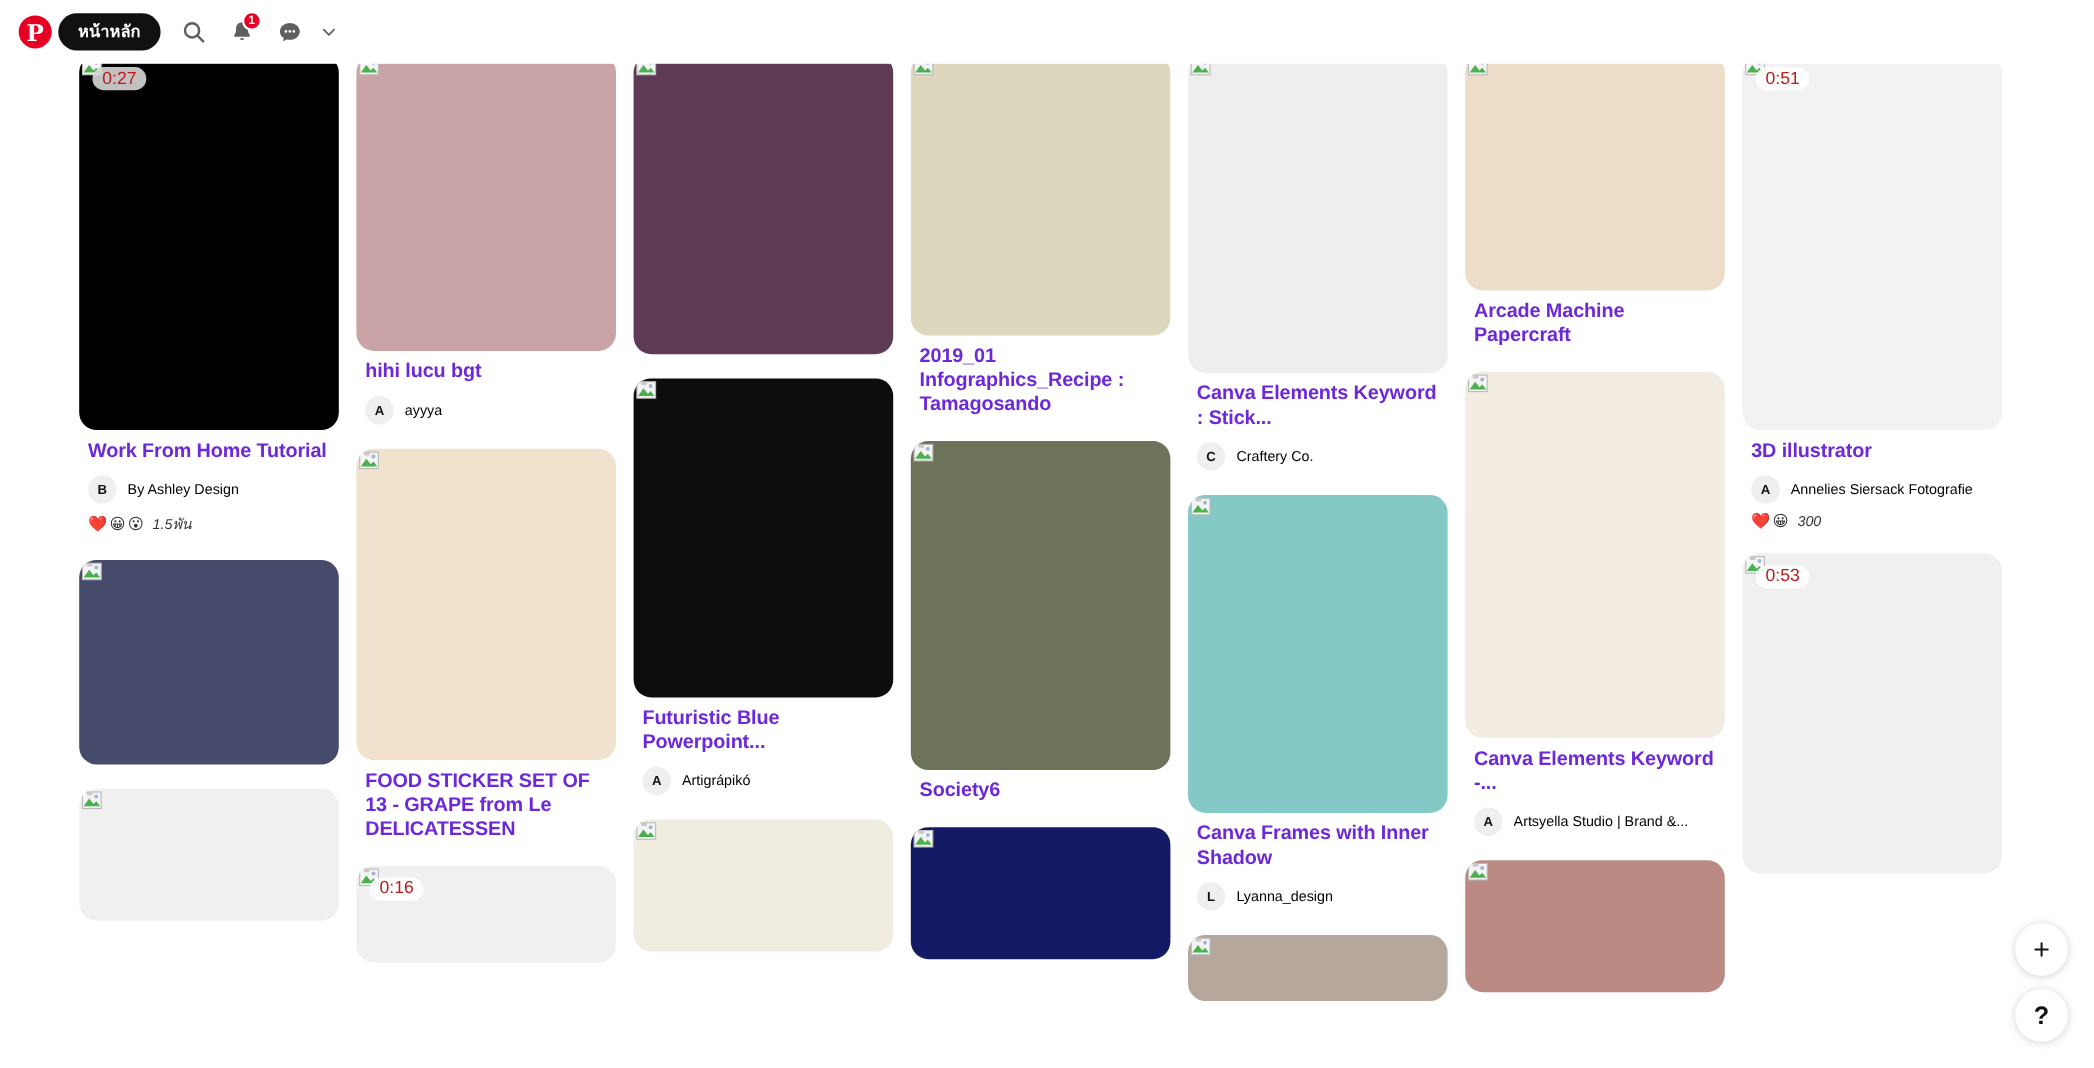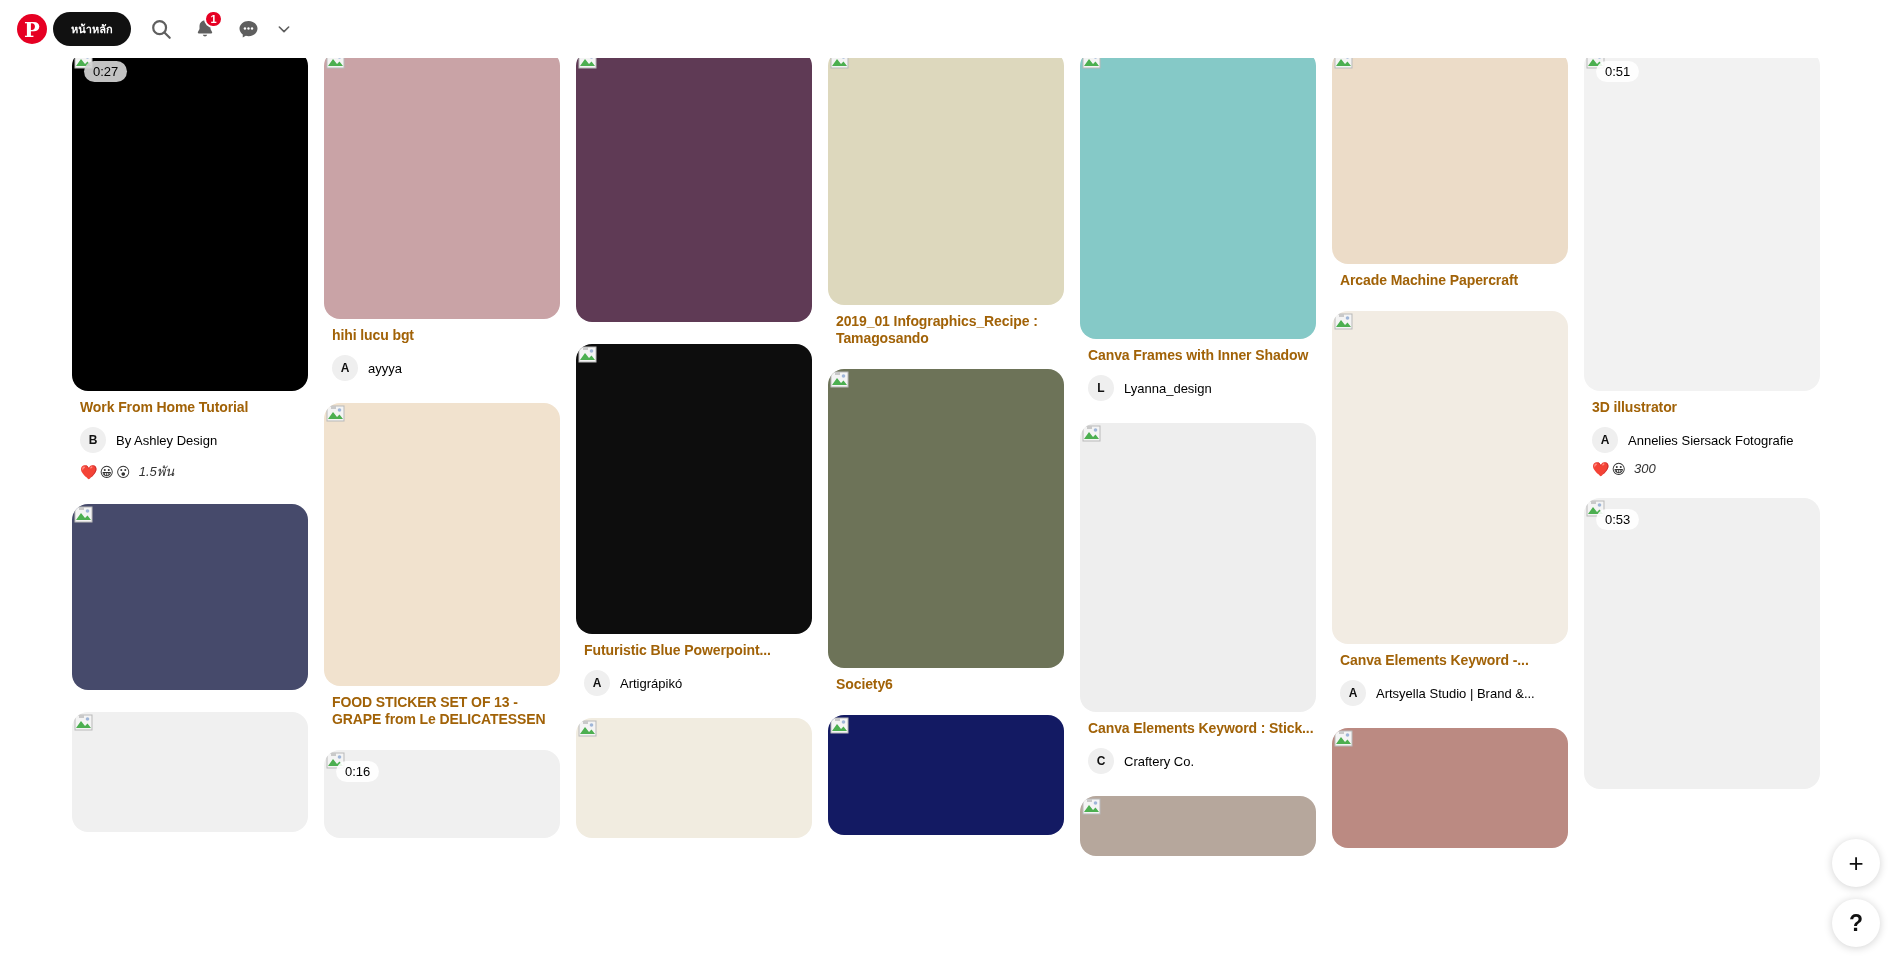--- a/index.html
+++ b/index.html
@@ -38,21 +38,21 @@
     cursor: pointer;
     flex: none;
   }
   .home-pill {
     height: 34px;
     background: #111111;
     color: #ffffff;
     border-radius: 20px;
     display: flex; align-items: center; justify-content: center;
     padding: 0 18px;
-    font-size: 11px;
+    font-size: 15px;
     font-weight: bold;
     margin-left: 6px;
     cursor: pointer;
     white-space: nowrap;
     flex: none;
   }
   .hdr-icon {
     width: 44px; height: 44px;
     display: flex; align-items: center; justify-content: center;
     cursor: pointer;
@@ -118,31 +118,31 @@
     z-index: 3;
   }
   .duration {
     position: absolute;
     top: 11px; left: 12px;
     background: rgba(255,255,255,0.88);
     border-radius: 11px;
     height: 21px;
     display: flex; align-items: center;
     padding: 0 9px;
-    font-size: 13px;
-    color: #000000;
+    font-size: 16px;
+    color: #b91c1c;
     font-weight: 500;
     z-index: 4;
   }
   .duration.ondark { background: rgba(210,210,210,0.92); }
   .meta { padding: 8px 2px 0 8px; }
   .title {
-    font-size: 14px;
+    font-size: 18px;
     font-weight: bold;
-    color: #a16207;
+    color: #6d28d9;
     line-height: 1.22;
     letter-spacing: -0.1px;
   }
   .author {
     display: flex;
     align-items: center;
     margin-top: 11px;
     gap: 10px;
   }
   .avatar {
@@ -398,50 +398,50 @@
               <rect x="1" y="1" width="17" height="15" fill="#f4f4f4" stroke="#b9b9b9" stroke-width="1"></rect>
               <path d="M2 14 L7 7 L11 12 L13.5 9.5 L17 14 Z" fill="#4caf50"></path>
               <circle cx="13.5" cy="5" r="1.8" fill="#9fb6d8"></circle>
               <path d="M5 1 h5 v3 h-5 z" fill="#c9c9c9"></path>
             </svg>
           </div>
         </div>
       </div>
       <div class="col">
         <div class="card">
+          <div class="thumb" style="height:289px;background:#eeeeee">
+            <svg class="brokenimg" viewBox="0 0 20 18" xmlns="http://www.w3.org/2000/svg">
+              <rect x="1" y="1" width="17" height="15" fill="#f4f4f4" stroke="#b9b9b9" stroke-width="1"></rect>
+              <path d="M2 14 L7 7 L11 12 L13.5 9.5 L17 14 Z" fill="#4caf50"></path>
+              <circle cx="13.5" cy="5" r="1.8" fill="#9fb6d8"></circle>
+              <path d="M5 1 h5 v3 h-5 z" fill="#c9c9c9"></path>
+            </svg>
+          </div>
+          <div class="meta">
+            <div class="title">Canva Elements Keyword : Stick...</div>
+            <div class="author">
+              <span class="avatar">C</span>
+              <span class="author-name">Craftery Co.</span>
+            </div>
+          </div>
+        </div>
+        <div class="card">
           <div class="thumb" style="height:289px;background:#85c9c7">
             <svg class="brokenimg" viewBox="0 0 20 18" xmlns="http://www.w3.org/2000/svg">
               <rect x="1" y="1" width="17" height="15" fill="#f4f4f4" stroke="#b9b9b9" stroke-width="1"></rect>
               <path d="M2 14 L7 7 L11 12 L13.5 9.5 L17 14 Z" fill="#4caf50"></path>
               <circle cx="13.5" cy="5" r="1.8" fill="#9fb6d8"></circle>
               <path d="M5 1 h5 v3 h-5 z" fill="#c9c9c9"></path>
             </svg>
           </div>
           <div class="meta">
             <div class="title">Canva Frames with Inner Shadow</div>
             <div class="author">
               <span class="avatar">L</span>
               <span class="author-name">Lyanna_design</span>
-            </div>
-          </div>
-        </div>
-        <div class="card">
-          <div class="thumb" style="height:289px;background:#eeeeee">
-            <svg class="brokenimg" viewBox="0 0 20 18" xmlns="http://www.w3.org/2000/svg">
-              <rect x="1" y="1" width="17" height="15" fill="#f4f4f4" stroke="#b9b9b9" stroke-width="1"></rect>
-              <path d="M2 14 L7 7 L11 12 L13.5 9.5 L17 14 Z" fill="#4caf50"></path>
-              <circle cx="13.5" cy="5" r="1.8" fill="#9fb6d8"></circle>
-              <path d="M5 1 h5 v3 h-5 z" fill="#c9c9c9"></path>
-            </svg>
-          </div>
-          <div class="meta">
-            <div class="title">Canva Elements Keyword : Stick...</div>
-            <div class="author">
-              <span class="avatar">C</span>
-              <span class="author-name">Craftery Co.</span>
             </div>
           </div>
         </div>
         <div class="card">
           <div class="thumb" style="height:60px;background:#b6a79c">
             <svg class="brokenimg" viewBox="0 0 20 18" xmlns="http://www.w3.org/2000/svg">
               <rect x="1" y="1" width="17" height="15" fill="#f4f4f4" stroke="#b9b9b9" stroke-width="1"></rect>
               <path d="M2 14 L7 7 L11 12 L13.5 9.5 L17 14 Z" fill="#4caf50"></path>
               <circle cx="13.5" cy="5" r="1.8" fill="#9fb6d8"></circle>
               <path d="M5 1 h5 v3 h-5 z" fill="#c9c9c9"></path>

